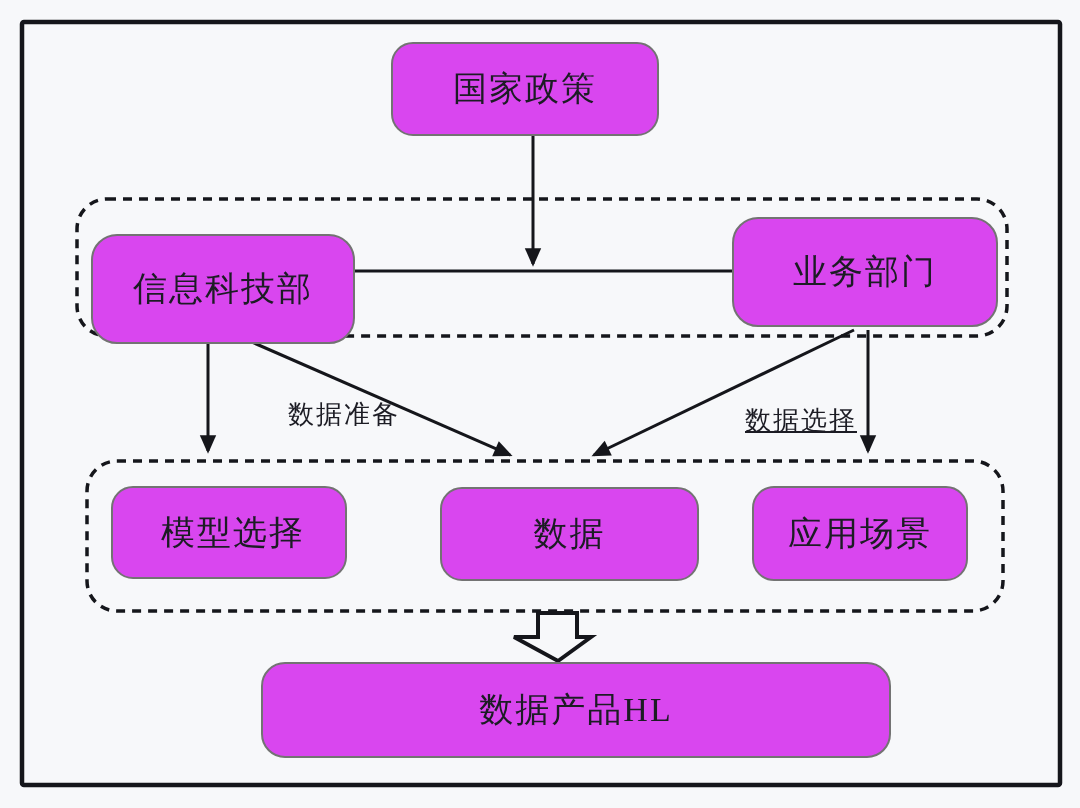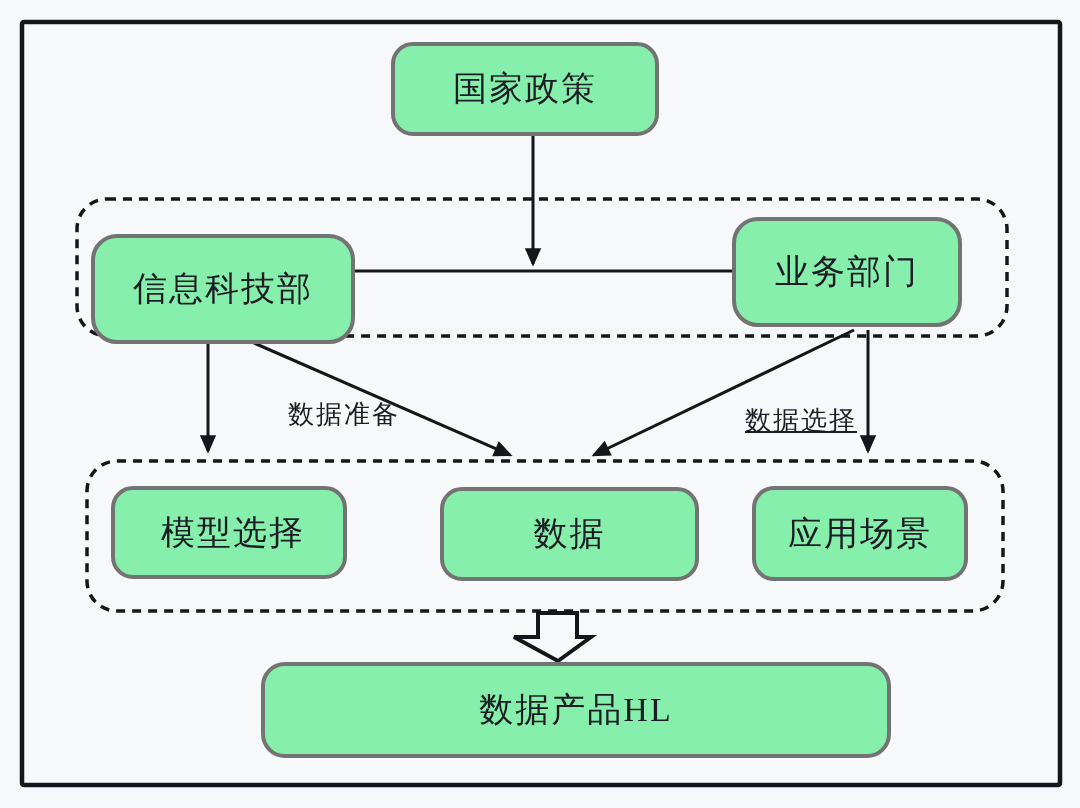--- a/index.html
+++ b/index.html
@@ -16,33 +16,33 @@
     overflow: hidden;
   }
   .layer {
     position: absolute;
     left: 0;
     top: 0;
   }
   .node {
     position: absolute;
     box-sizing: border-box;
-    border: 4px solid #737373;
-    background: #86efac;
+    border: 2px solid #737373;
+    background: #d946ef;
     display: flex;
     align-items: center;
     justify-content: center;
     color: #1c1c24;
     font-size: 34px;
     letter-spacing: 2px;
     white-space: nowrap;
   }
   .node-policy       { left: 391px; top: 42px;  width: 268px; height: 94px;  border-radius: 22px; }
   .node-it-dept      { left: 91px;  top: 234px; width: 264px; height: 110px; border-radius: 26px; }
-  .node-biz-dept     { left: 732px; top: 217px; width: 230px; height: 110px; border-radius: 26px; }
+  .node-biz-dept     { left: 732px; top: 217px; width: 266px; height: 110px; border-radius: 26px; }
   .node-model-select { left: 111px; top: 486px; width: 236px; height: 93px;  border-radius: 22px; padding-left: 8px; }
   .node-data         { left: 440px; top: 487px; width: 259px; height: 94px;  border-radius: 22px; }
   .node-app-scene    { left: 752px; top: 486px; width: 216px; height: 95px;  border-radius: 22px; }
   .node-data-product { left: 242px; top: 662px; width: 630px; height: 96px;  border-radius: 24px; margin-left: 19px; }
   .edge-label {
     position: absolute;
     width: 210px;
     height: 40px;
     display: flex;
     align-items: center;

